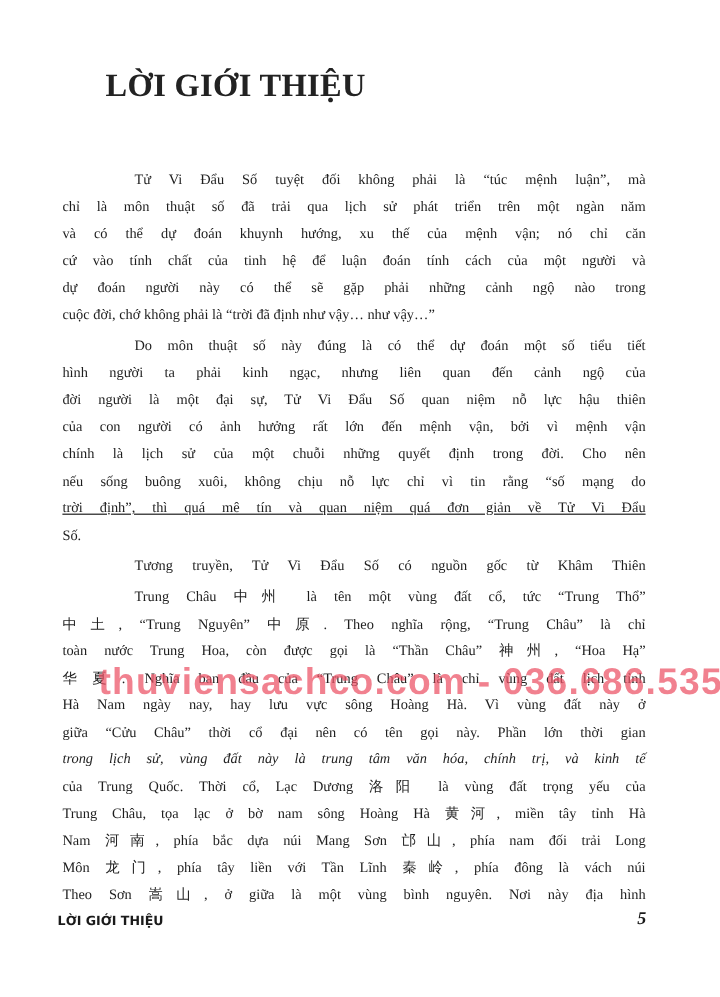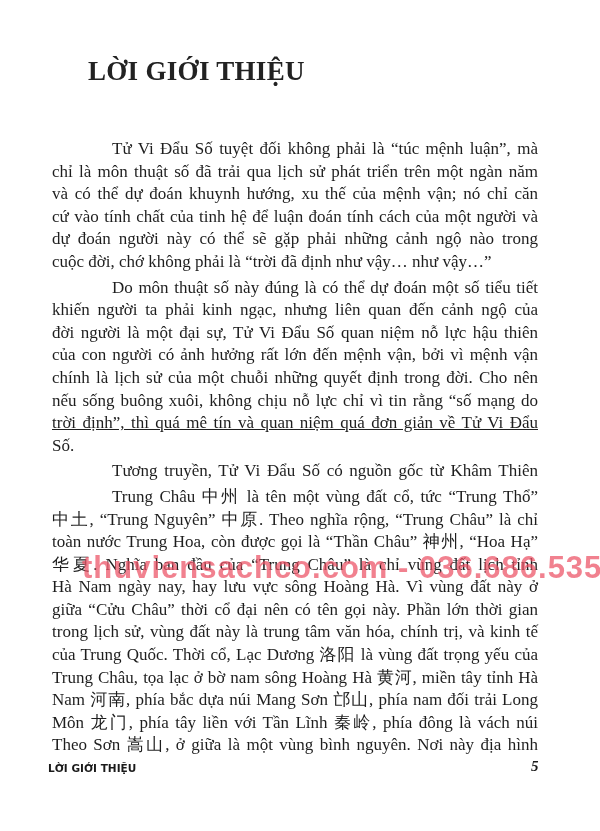--- a/index.html
+++ b/index.html
@@ -8,21 +8,21 @@
       font-family: "Liberation Serif", "DejaVu Serif", serif; color: #1c1c1c;
     }
     .page { position: absolute; left: 0; top: 0; width: 544px; height: 831px; }
     .title {
       position: absolute; left: 88px; top: 56px;
       font-family: "Liberation Serif", serif; font-weight: bold; font-size: 27px;
       letter-spacing: 0.3px; color: #222;
     }
     .body-text {
       position: absolute; left: 52px; top: 138px; width: 486px;
-      font-size: 17px; line-height: 22.6px; text-align: justify; color: #1e1e1e;
+      font-size: 12px; line-height: 22.6px; text-align: justify; color: #1e1e1e;
     }
     .body-text p { margin: 0 0 3px 0; text-indent: 60px; }
     .body-text .ln { display: block; text-align: justify; text-align-last: justify; white-space: nowrap; }
     .body-text .ln.last { text-align-last: left; }
     .watermark {
       position: absolute; left: 82px; top: 550px;
       font-family: "Liberation Sans", sans-serif; font-weight: bold; font-size: 31px;
       color: rgba(235, 80, 100, 0.72); letter-spacing: 1px; white-space: nowrap;
     }
     .footer-left {
@@ -44,39 +44,39 @@
     <p style="text-indent: 0px;">
       <span class="ln" style="padding-left: 60px; text-indent: 0px;">Tử Vi Đẩu Số tuyệt đối không phải là “túc mệnh luận”, mà</span>
       <span class="ln" style="text-indent: 0px; padding-left: 0px;">chỉ là môn thuật số đã trải qua lịch sử phát triển trên một ngàn năm</span>
       <span class="ln" style="padding-left: 0px; text-indent: 0px;">và có thể dự đoán khuynh hướng, xu thế của mệnh vận; nó chỉ căn</span>
       <span class="ln" style="padding-left: 0px; text-indent: 0px;">cứ vào tính chất của tinh hệ để luận đoán tính cách của một người và</span>
       <span class="ln" style="padding-left: 0px; text-indent: 0px;">dự đoán người này có thể sẽ gặp phải những cảnh ngộ nào trong</span>
       <span class="ln last" style="padding-left: 0px; text-indent: 0px;">cuộc đời, chớ không phải là “trời đã định như vậy… như vậy…”</span>
     </p>
     <p style="text-indent: 0px;">
       <span class="ln" style="padding-left: 60px; text-indent: 0px;">Do môn thuật số này đúng là có thể dự đoán một số tiểu tiết</span>
-      <span class="ln" style="padding-left: 0px; text-indent: 0px;">khiến người ta phải kinh ngạc, nhưng liên quan đến cảnh ngộ của</span>
+      <span class="ln" style="padding-left: 0px; text-indent: 0px;">hình người ta phải kinh ngạc, nhưng liên quan đến cảnh ngộ của</span>
       <span class="ln" style="padding-left: 0px; text-indent: 0px;">đời người là một đại sự, Tử Vi Đẩu Số quan niệm nỗ lực hậu thiên</span>
       <span class="ln" style="padding-left: 0px; text-indent: 0px;">của con người có ảnh hưởng rất lớn đến mệnh vận, bởi vì mệnh vận</span>
       <span class="ln" style="padding-left: 0px; text-indent: 0px;">chính là lịch sử của một chuỗi những quyết định trong đời. Cho nên</span>
       <span class="ln" style="padding-left: 0px; text-indent: 0px;">nếu sống buông xuôi, không chịu nỗ lực chỉ vì tin rằng “số mạng do</span>
       <span class="ln" style="padding-left: 0px; text-indent: 0px; text-decoration: underline;">trời định”, thì quá mê tín và quan niệm quá đơn giản về Tử Vi Đẩu</span>
       <span class="ln last" style="padding-left: 0px; text-indent: 0px;">Số.</span>
     </p>
     <p style="text-indent: 0px;">
       <span class="ln" style="padding-left: 60px; text-indent: 0px;">Tương truyền, Tử Vi Đẩu Số có nguồn gốc từ Khâm Thiên</span>
     </p>
     <p style="text-indent: 0px;">
       <span class="ln" style="padding-left: 60px; text-indent: 0px;">Trung Châu 中州 là tên một vùng đất cổ, tức “Trung Thổ”</span>
       <span class="ln" style="padding-left: 0px; text-indent: 0px;">中土, “Trung Nguyên” 中原. Theo nghĩa rộng, “Trung Châu” là chỉ</span>
       <span class="ln" style="padding-left: 0px; text-indent: 0px;">toàn nước Trung Hoa, còn được gọi là “Thần Châu” 神州, “Hoa Hạ”</span>
       <span class="ln" style="padding-left: 0px; text-indent: 0px;">华夏. Nghĩa ban đầu của “Trung Châu” là chỉ vùng đất lịch tỉnh</span>
       <span class="ln" style="padding-left: 0px; text-indent: 0px;">Hà Nam ngày nay, hay lưu vực sông Hoàng Hà. Vì vùng đất này ở</span>
       <span class="ln" style="padding-left: 0px; text-indent: 0px;">giữa “Cửu Châu” thời cổ đại nên có tên gọi này. Phần lớn thời gian</span>
-      <span class="ln" style="padding-left: 0px; text-indent: 0px;">trong lịch sử, vùng đất này là trung tâm văn hóa, chính trị, và kinh tế</span>
+      <span class="ln" style="padding-left: 0px; text-indent: 0px; font-style: italic;">trong lịch sử, vùng đất này là trung tâm văn hóa, chính trị, và kinh tế</span>
       <span class="ln" style="padding-left: 0px; text-indent: 0px;">của Trung Quốc. Thời cổ, Lạc Dương 洛阳 là vùng đất trọng yếu của</span>
       <span class="ln" style="padding-left: 0px; text-indent: 0px;">Trung Châu, tọa lạc ở bờ nam sông Hoàng Hà 黄河, miền tây tỉnh Hà</span>
       <span class="ln" style="padding-left: 0px; text-indent: 0px;">Nam 河南, phía bắc dựa núi Mang Sơn 邙山, phía nam đối trải Long</span>
       <span class="ln" style="padding-left: 0px; text-indent: 0px;">Môn 龙门, phía tây liền với Tần Lĩnh 秦岭, phía đông là vách núi</span>
       <span class="ln" style="padding-left: 0px; text-indent: 0px;">Theo Sơn 嵩山, ở giữa là một vùng bình nguyên. Nơi này địa hình</span>
     </p>
   </div>
 
   <div class="watermark">thuviensachco.com - 036.686.5351</div>
 

